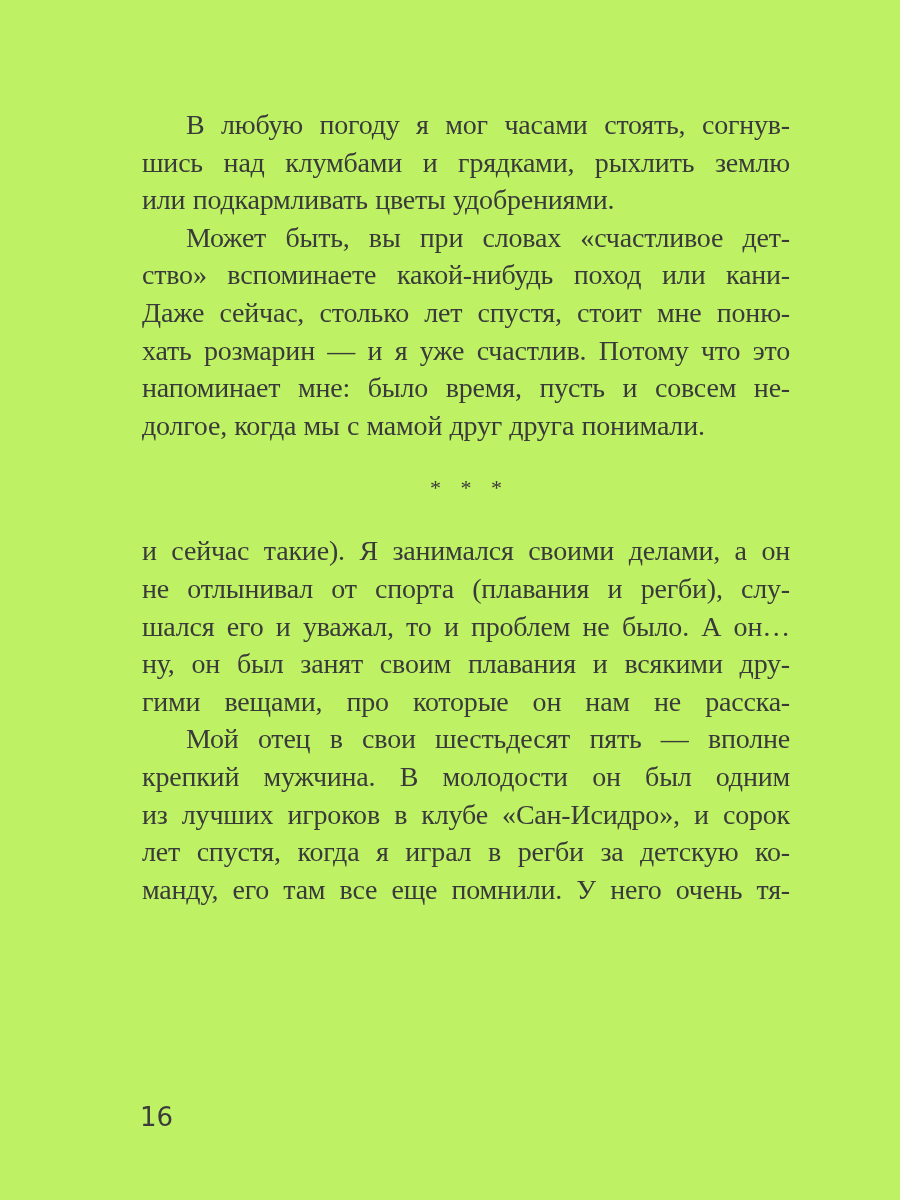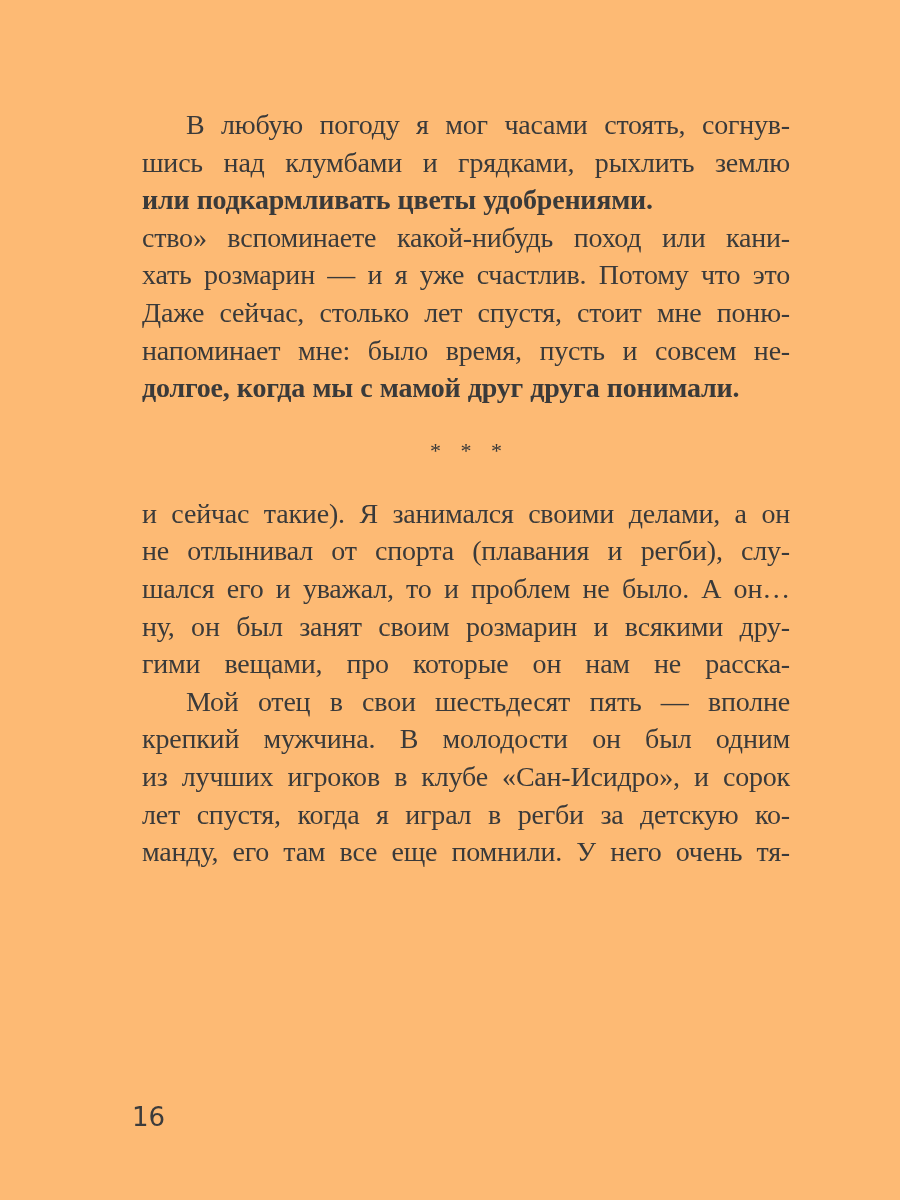--- a/index.html
+++ b/index.html
@@ -10,21 +10,21 @@
     width: 900px;
     height: 1200px;
     background: #ffffff;
     position: relative;
     overflow: hidden;
     font-family: "Liberation Serif", "DejaVu Serif", serif;
   }
   .page {
     position: absolute;
     inset: 0;
-    background: #fdba74;
+    background: #bef264;
   }
   .text-block {
     position: absolute;
     left: 142px;
     top: 106px;
     width: 648px;
     color: #3a3a3a;
   }
   .paragraph {
     margin: 0;
@@ -38,65 +38,65 @@
     text-align-last: justify;
     letter-spacing: -0.2px;
     word-spacing: 0.5px;
     white-space: normal;
   }
   .line.indent {
     padding-left: 44px;
   }
   .line.no-just {
     text-align-last: left;
-    font-weight: bold;
   }
   .separator {
     height: 88px;
     display: flex;
     align-items: center;
     justify-content: center;
     font-size: 22px;
     letter-spacing: 7px;
     padding-left: 7px; 
     color: #3a3a3a;
   }
   .page-number {
     position: absolute;
-    left: 132px;
+    left: 140px;
     top: 1100px;
     font-family: "DejaVu Sans", "Liberation Sans", sans-serif;
     font-size: 26px;
     line-height: 34px;
     color: #3c3c3c;
   }
 </style>
 </head>
 <body>
 
 <div class="page">
   <div class="text-block" id="text-block">
       <div class="paragraph">
         <div class="line indent">В любую погоду я мог часами стоять, согнув-</div>
         <div class="line">шись над клумбами и грядками, рыхлить землю</div>
         <div class="line no-just">или подкармливать цветы удобрениями.</div>
       </div>
       <div class="paragraph">
+        <div class="line indent">Может быть, вы при словах «счастливое дет-</div>
         <div class="line">ство» вспоминаете какой-нибудь поход или кани-</div>
+        <div class="line">Даже сейчас, столько лет спустя, стоит мне поню-</div>
         <div class="line">хать розмарин — и я уже счастлив. Потому что это</div>
-        <div class="line">Даже сейчас, столько лет спустя, стоит мне поню-</div>
         <div class="line">напоминает мне: было время, пусть и совсем не-</div>
         <div class="line no-just">долгое, когда мы с мамой друг друга понимали.</div>
       </div>
       <div class="separator">* * *</div>
       <div class="paragraph">
         <div class="line">и сейчас такие). Я занимался своими делами, а он</div>
         <div class="line">не отлынивал от спорта (плавания и регби), слу-</div>
         <div class="line">шался его и уважал, то и проблем не было. А он…</div>
-        <div class="line">ну, он был занят своим розмарин и всякими дру-</div>
+        <div class="line">ну, он был занят своим плавания и всякими дру-</div>
         <div class="line">гими вещами, про которые он нам не расска-</div>
       </div>
       <div class="paragraph">
         <div class="line indent">Мой отец в свои шестьдесят пять — вполне</div>
         <div class="line">крепкий мужчина. В молодости он был одним</div>
         <div class="line">из лучших игроков в клубе «Сан-Исидро», и сорок</div>
         <div class="line">лет спустя, когда я играл в регби за детскую ко-</div>
         <div class="line">манду, его там все еще помнили. У него очень тя-</div>
       </div>
     </div>

